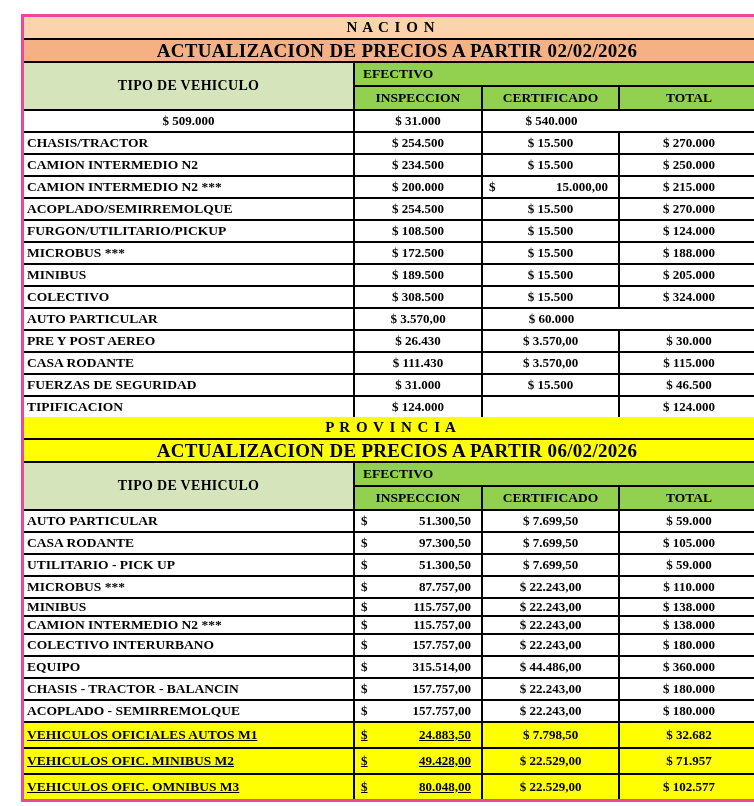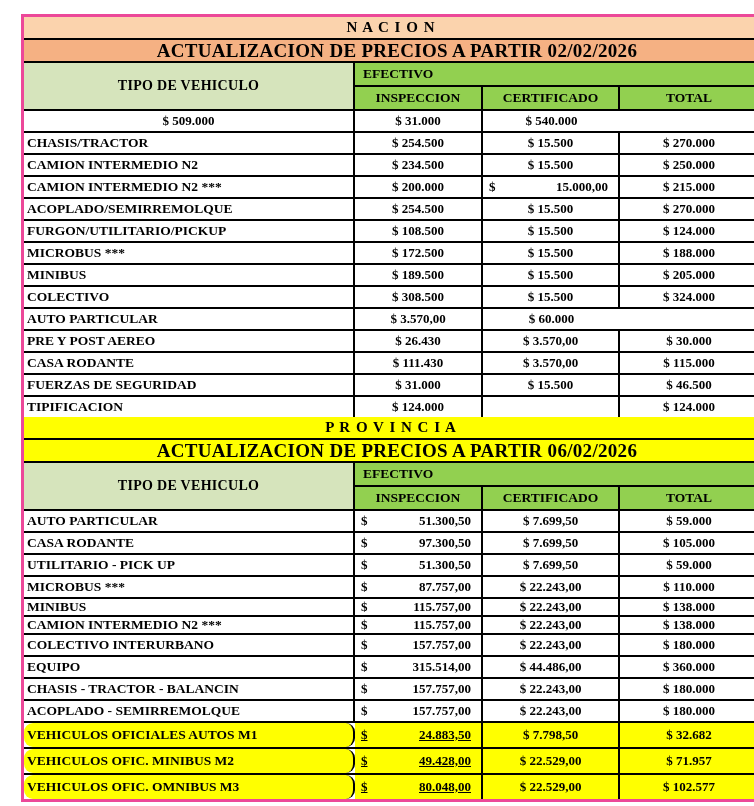--- a/index.html
+++ b/index.html
@@ -18,21 +18,21 @@
   .colnames .col-h:last-child{border-right:none;}
   .data-row{display:grid;grid-template-columns:331px 128px 137px 1fr;height:20px;}
   .data-row.compact{height:16px;}
   .data-row.highlight{height:24px;}
   .cell{display:flex;align-items:center;border-right:2px solid #000;white-space:nowrap;overflow:hidden;box-sizing:border-box;background:#fff;}
   .data-row .cell:last-child{border-right:none;}
   .cell.label{justify-content:flex-start;padding-left:3px;font-size:13.5px;}
   .cell.val{justify-content:center;font-size:13px;}
   .cell.acct{justify-content:space-between;padding:0 10px 0 6px;font-size:13px;}
   .highlight .cell{background:#ffff00;}
-  .highlight .cell.label{border-radius:9px;}
+  .highlight .cell.label{text-decoration:underline;}
   .u{text-decoration:underline;}
 </style>
 </head>
 <body>
 
 <div class="table" id="table-root">
     <div class="section">
     <div class="row title-row" style="background: rgb(251, 211, 173);">
         <span>N A C I O N</span>
       </div>

